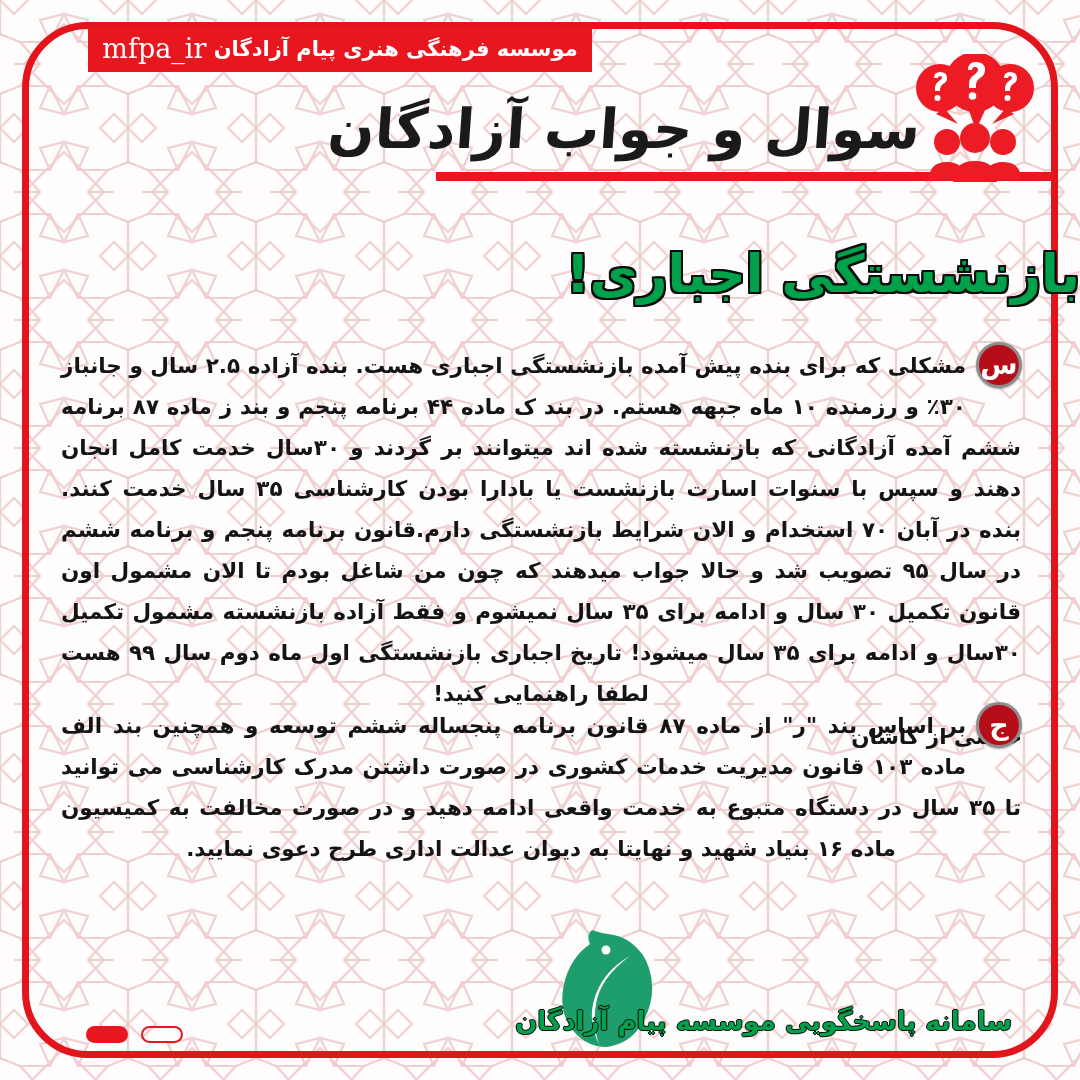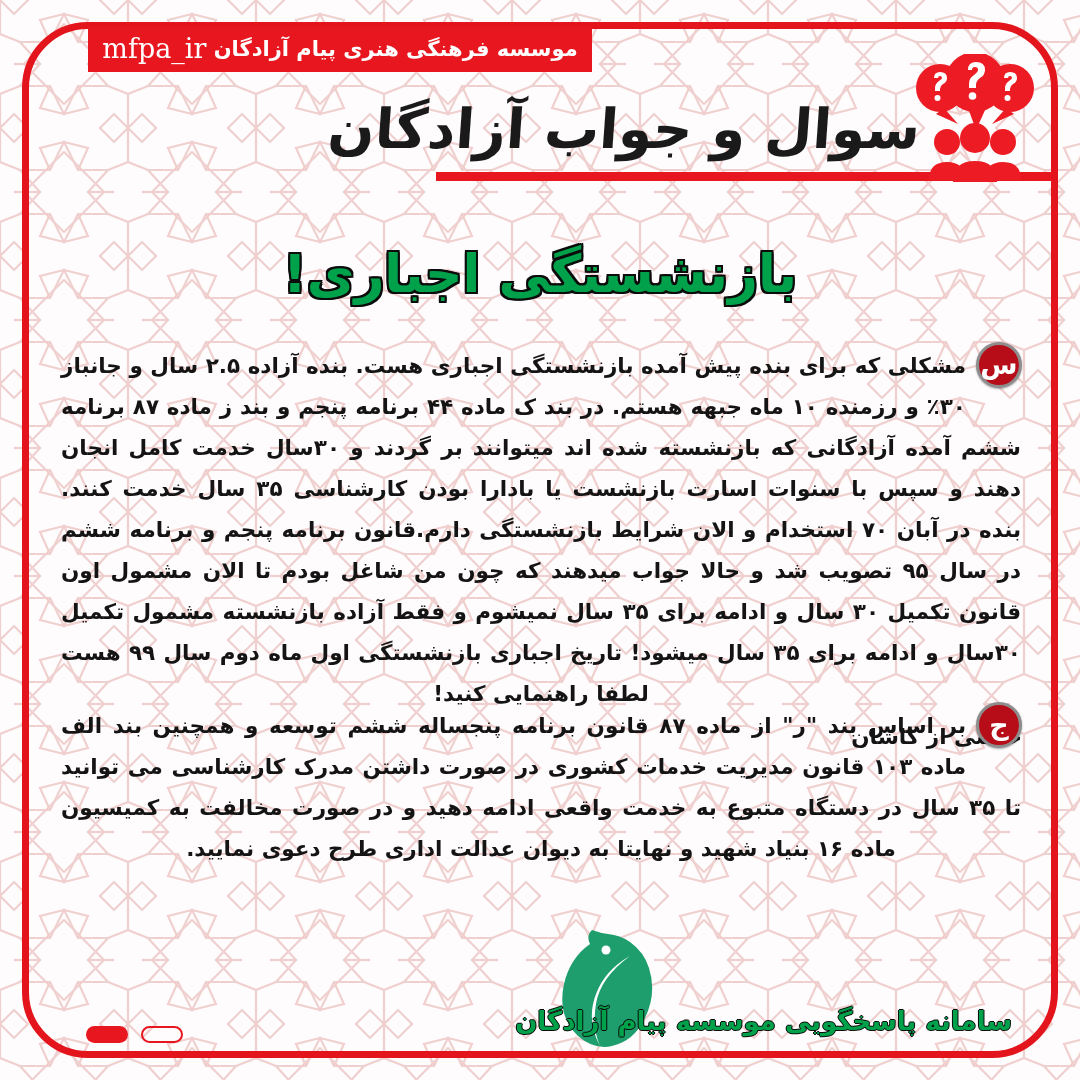--- a/index.html
+++ b/index.html
@@ -111,21 +111,20 @@
     width: 122px;
     height: 128px;
   }
 
   
   .green-title {
     position: absolute;
     right: 0;
     left: 0;
     top: 248px;
-    text-align: center;
     font-size: 52px;
     font-weight: bold;
     color: #00a14b;
     line-height: 1;
     letter-spacing: -1px;
     text-shadow:
        2px 0 0 #0c0c0c, -2px 0 0 #0c0c0c,
        0 2px 0 #0c0c0c, 0 -2px 0 #0c0c0c,
        2px 2px 0 #0c0c0c, -2px -2px 0 #0c0c0c,
        2px -2px 0 #0c0c0c, -2px 2px 0 #0c0c0c;

